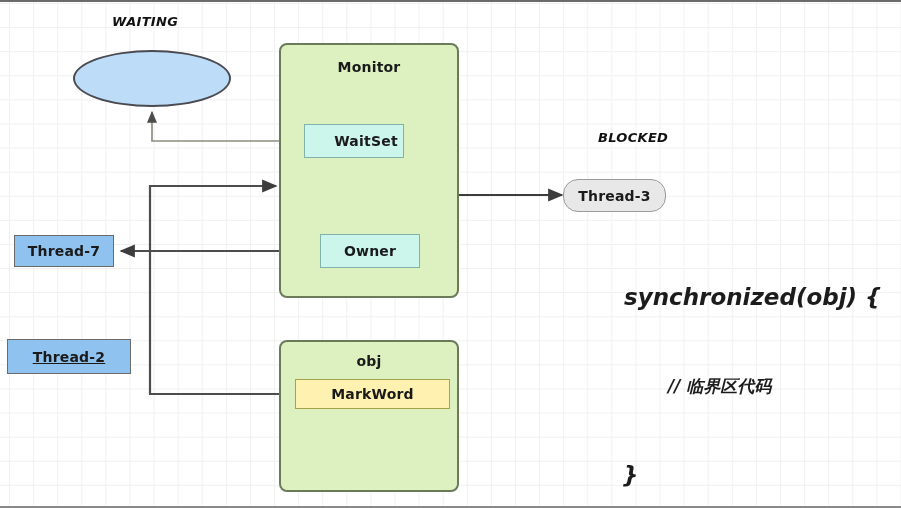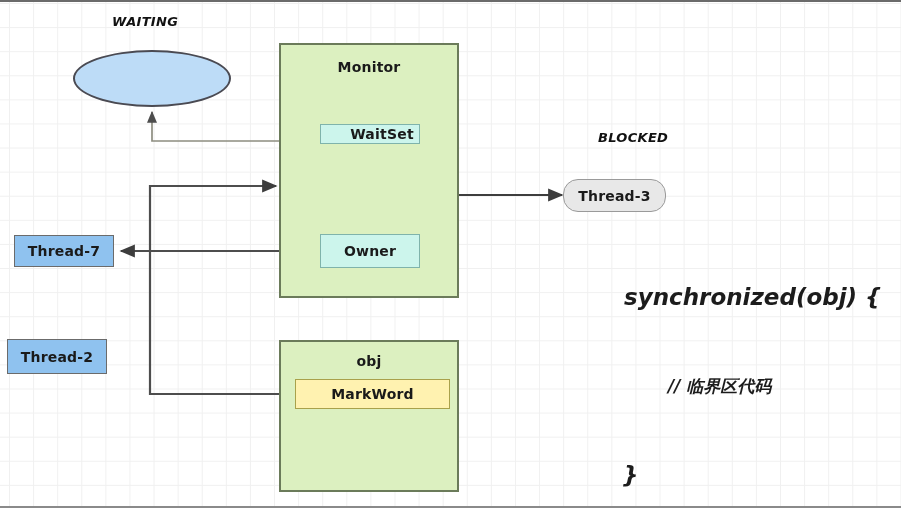--- a/index.html
+++ b/index.html
@@ -42,21 +42,21 @@
     text-align: center;
     font-weight: bold;
     color: #1a1a1a;
     letter-spacing: .2px;
   }
 
   
   .container-box {
     border: 2px solid #6b7b5a;
     background: #dcf0c0;
-    border-radius: 0;
+    border-radius: 8px;
     display: block;
   }
   .container-title {
     position: absolute;
     left: 0; right: 0;
     text-align: center;
     font-weight: bold;
     font-size: 14px;
     color: #1a1a1a;
   }
@@ -154,34 +154,34 @@
   </svg>
 
   <div class="state-label" style="left:112px; top:14px;">WAITING</div>
 
   <div class="node ellipse" style="left:73px; top:50px; width:158px; height:57px;"></div>
 
   <div class="node container-box" style="left:279px; top:43px; width:180px; height:255px;">
     <div class="container-title" style="top:14px;">Monitor</div>
   </div>
 
-  <div class="node slot" style="left:320px; top:124px; width:100px; height:20px;padding-left:24px;">WaitSet</div>
+  <div class="node slot" style="left:304px; top:124px; width:100px; height:34px;padding-left:24px;">WaitSet</div>
 
 
   <div class="node container-box" style="left:279px; top:340px; width:180px; height:152px;">
     <div class="container-title" style="top:11px;">obj</div>
   </div>
 
   <div class="node slot" style="left:320px; top:234px; width:100px; height:34px;">Owner</div>
 
   <div class="node slot-yellow" style="left:295px; top:379px; width:155px; height:30px;">MarkWord</div>
 
   <div class="node thread-blue" style="left:14px; top:235px; width:100px; height:32px;">Thread-7</div>
 
-  <div class="node thread-blue" style="left:7px; top:339px; width:100px; height:35px;">Thread-2</div>
+  <div class="node thread-blue" style="left:7px; top:339px; width:124px; height:35px;text-decoration:underline;">Thread-2</div>
 
   <div class="state-label" style="left:598px; top:130px;font-style:italic;">BLOCKED</div>
 
   <div class="node thread-gray" style="left:563px; top:179px; width:103px; height:33px;border-radius:15px;">Thread-3</div>
 
   <div class="code-text" id="code-sync" style="left:624px; top:284px;">synchronized(obj) {</div>
 
   <div class="code-text" id="code-comment" style="left:668px; top:375px;">// 临界区代码</div>
 
   <div class="code-text" id="code-brace" style="left:622px; top:462px;">}</div>

